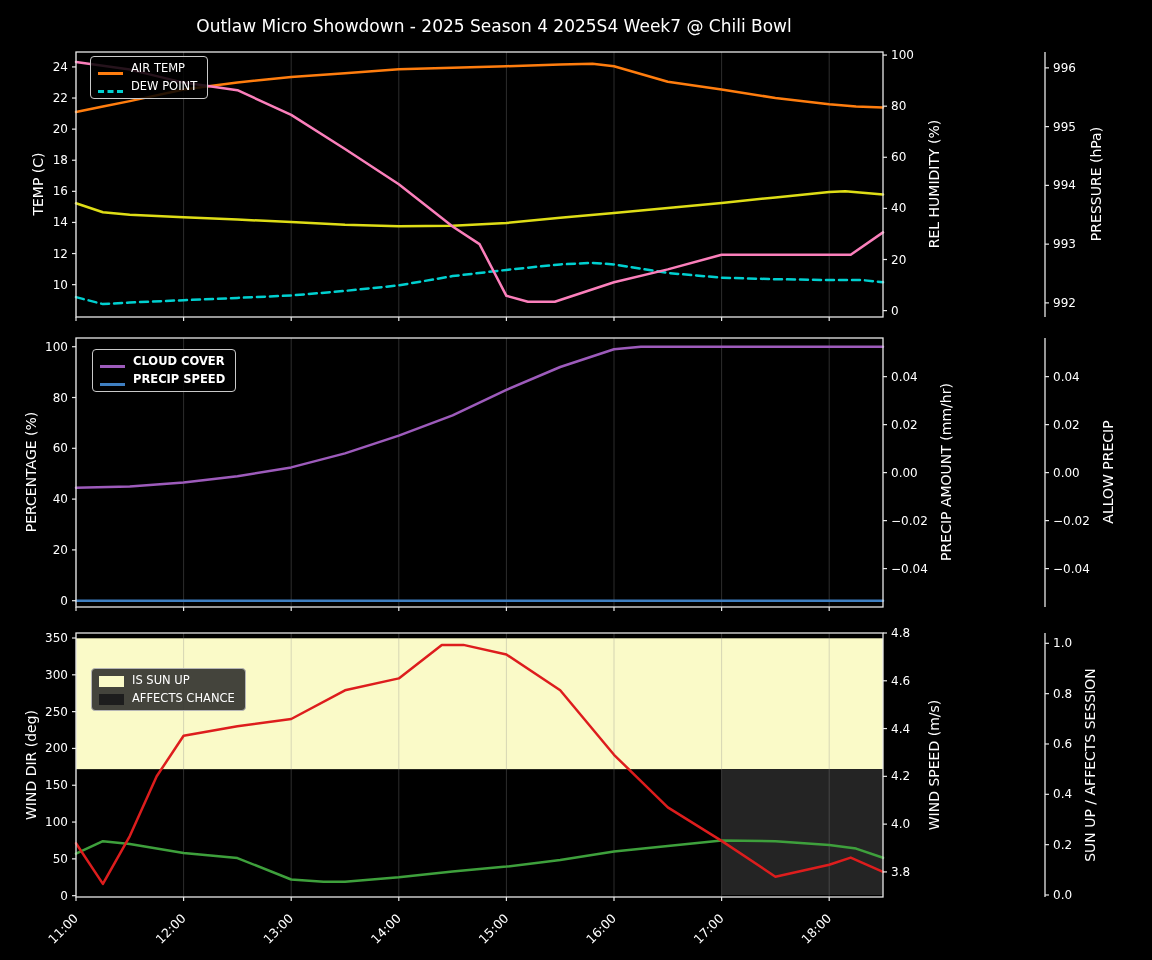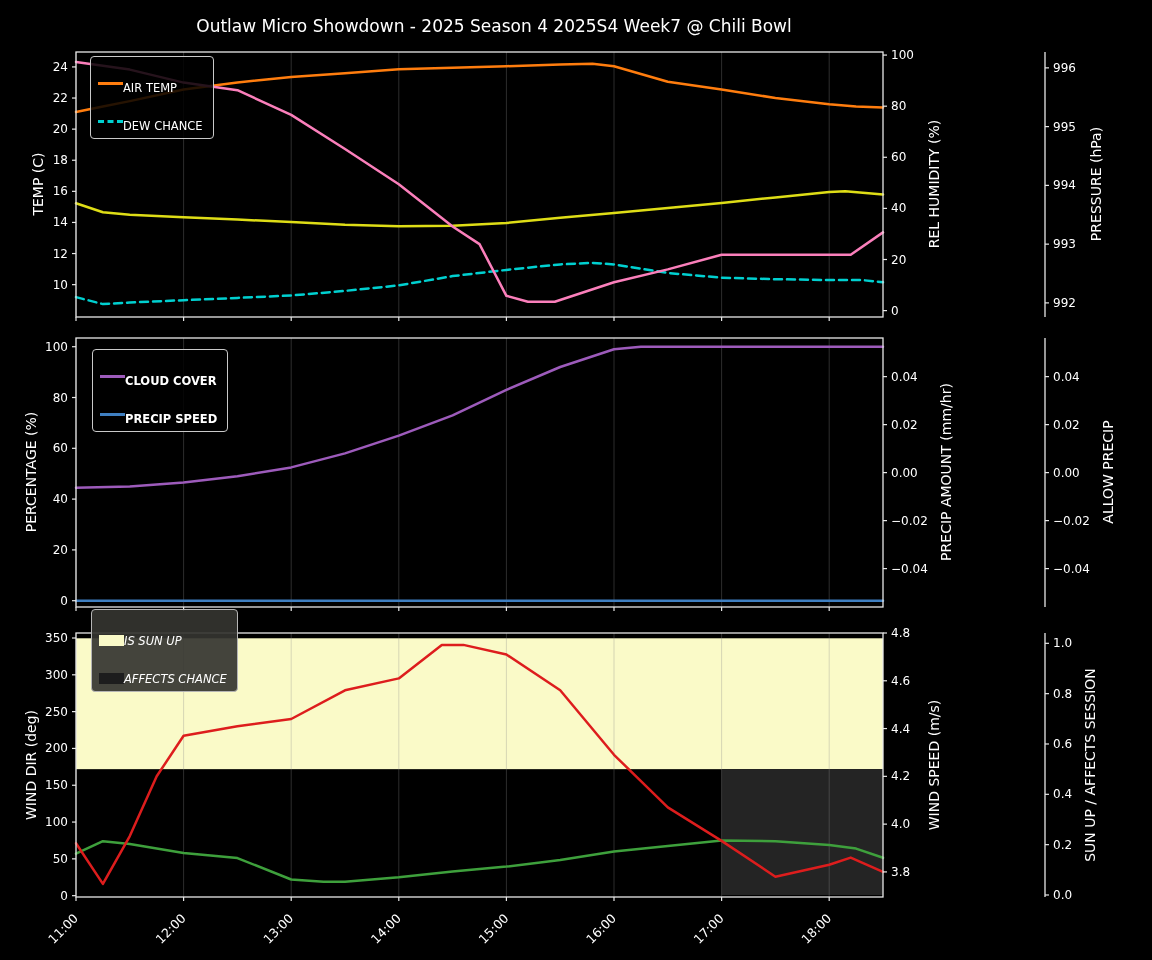--- a/index.html
+++ b/index.html
@@ -8,22 +8,22 @@
   #chart-svg{position:absolute;left:0;top:0;}
   svg text{font-family:"DejaVu Sans", sans-serif;}
   .fig-title{position:absolute;top:16px;left:0;width:988px;text-align:center;
        color:#fff;font-size:17px;white-space:nowrap;}
   .ylab{position:absolute;white-space:nowrap;font-size:14px;color:#fff;
        transform:translate(-50%,-50%) rotate(-90deg);}
   .legend{position:absolute;border:1px solid #c9c9c9;border-radius:4px;
        background:rgba(0,0,0,0.85);padding:5px 10px 5px 7px;
        display:flex;flex-direction:column;gap:5px;z-index:5;}
   .legend.dark{background:rgba(52,52,48,0.92);border-color:#b5b5b5;}
-  .legend .li{display:flex;align-items:flex-start;color:#fff;
-       font-size:11.5px;line-height:13px;white-space:nowrap;margin-top:20px;}
+  .legend .li{display:flex;align-items:flex-end;gap:8px;color:#fff;
+       font-size:11.5px;line-height:13px;white-space:nowrap;}
   .sw-line{width:25px;height:0;border-top:3px solid #fff;flex:none;}
   .sw-line.dashed{border-top-style:dashed;}
   .sw-patch{width:25px;height:11px;flex:none;}
 </style>
 </head>
 <body>
 
 <div class="fig-title">Outlaw Micro Showdown - 2025 Season 4 2025S4 Week7 @ Chili Bowl</div>
 
 <svg id="chart-svg" width="1152" height="960">
@@ -227,34 +227,34 @@
 <div class="ylab" style="left:934px;top:765px;">WIND SPEED (m/s)</div>
 <div class="ylab" style="left:1090px;top:765px;">SUN UP / AFFECTS SESSION</div>
 
 <div class="legend" id="legend-0" style="left:90px;top:56px;">
     <div class="li">
       <span class="sw-line" style="border-top-color: rgb(255, 125, 14);"></span>
       <span>AIR TEMP</span>
     </div>
     <div class="li">
       <span class="sw-line dashed" style="border-top-color: rgb(0, 208, 208);"></span>
-      <span>DEW CHANCE</span>
+      <span>DEW POINT</span>
     </div>
   </div>
 <div class="legend" id="legend-1" style="left:92px;top:349px;font-weight:bold;">
     <div class="li">
       <span class="sw-line" style="border-top-color: rgb(157, 91, 187);"></span>
       <span>CLOUD COVER</span>
     </div>
     <div class="li">
       <span class="sw-line" style="border-top-color: rgb(63, 127, 193);"></span>
       <span>PRECIP SPEED</span>
     </div>
   </div>
-<div class="legend dark" id="legend-2" style="left:91px;top:609px;font-style:italic;">
+<div class="legend dark" id="legend-2" style="left:91px;top:668px;">
     <div class="li">
       <span class="sw-patch" style="background: rgb(250, 250, 200);"></span>
       <span>IS SUN UP</span>
     </div>
     <div class="li">
       <span class="sw-patch" style="background: rgb(29, 29, 29);"></span>
       <span>AFFECTS CHANCE</span>
     </div>
   </div>
 

